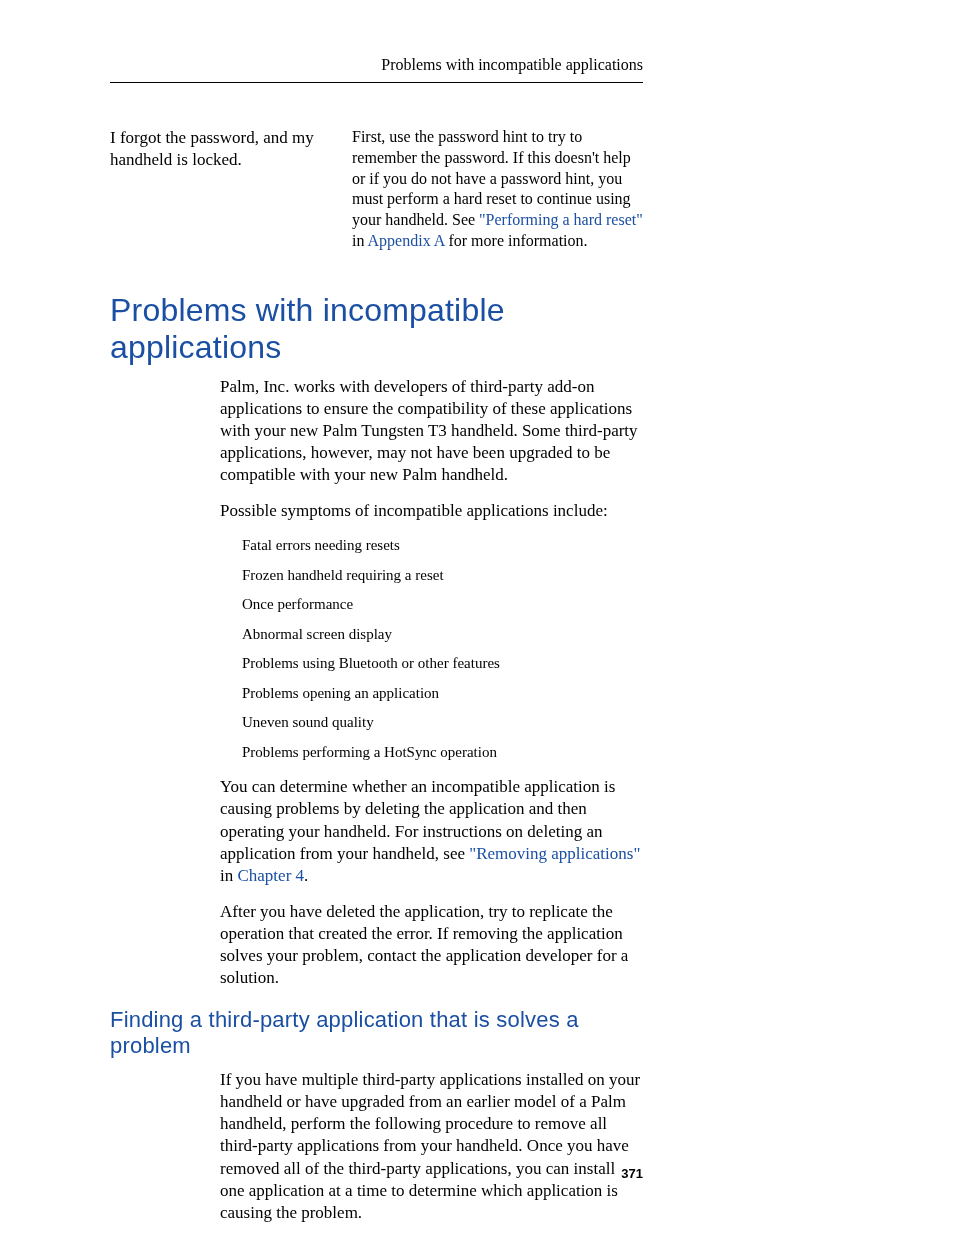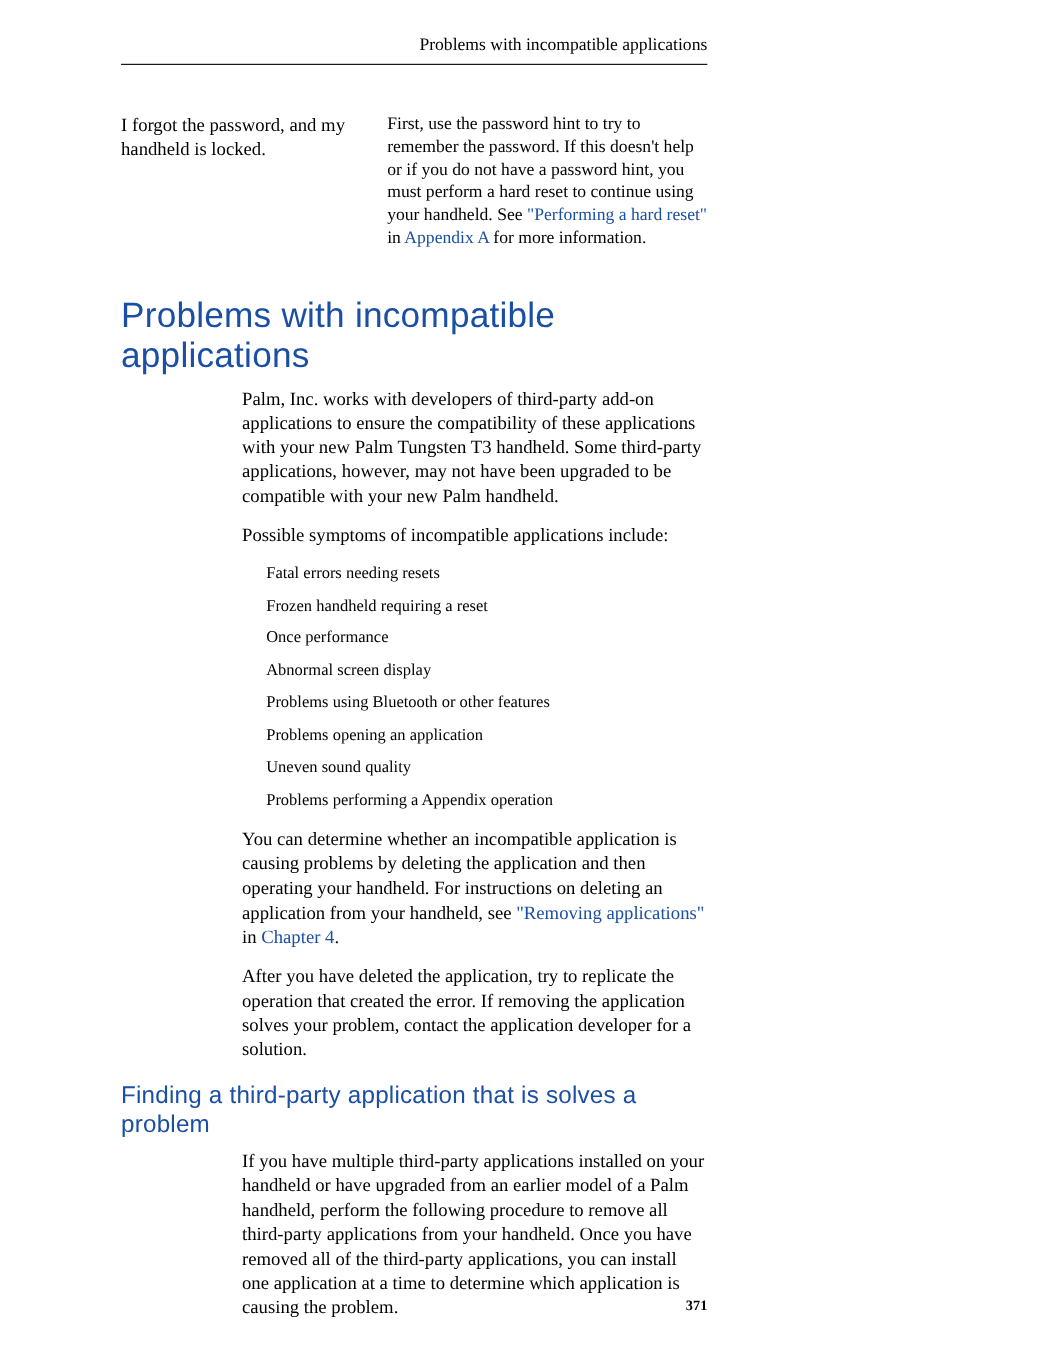--- a/index.html
+++ b/index.html
@@ -7,21 +7,21 @@
     padding: 0;
     background: #fff;
     font-family: "Palatino Linotype", "Book Antiqua", Palatino, serif;
     color: #000;
   }
   .page {
     width: 758px;
     height: 1235px;
     position: relative;
     box-sizing: border-box;
-    padding: 32px 115px 0 110px;
+    padding: 56px 115px 0 110px;
   }
   .running-header {
     text-align: right;
     font-size: 16px;
     color: #000;
     padding-bottom: 8px;
     border-bottom: 1px solid #000;
     margin-bottom: 44px;
   }
   .qa-row {
@@ -84,23 +84,23 @@
     margin-top: 26px;
     font-family: Arial, Helvetica, sans-serif;
     font-size: 15.5px;
     line-height: 1.4;
   }
   .important-label {
     font-weight: bold;
   }
   .page-number {
     position: absolute;
-    bottom: 40px;
+    bottom: 54px;
     right: 115px;
-    font-family: Liberation Serif, serif;
+    font-family: Liberation Sans, sans-serif;
     font-weight: bold;
     font-size: 13px;
   }
 </style>
 </head>
 <body>
 
 <div class="page">
 
   <div class="running-header">Problems with incompatible applications</div>
@@ -118,21 +118,21 @@
     <p class="body-text">Palm, Inc. works with developers of third-party add-on applications to ensure the compatibility of these applications with your new Palm Tungsten T3 handheld. Some third-party applications, however, may not have been upgraded to be compatible with your new Palm handheld.</p>
     <p class="body-text">Possible symptoms of incompatible applications include:</p>
     <div class="bullets">
       <div>Fatal errors needing resets</div>
       <div>Frozen handheld requiring a reset</div>
       <div>Once performance</div>
       <div>Abnormal screen display</div>
       <div>Problems using Bluetooth or other features</div>
       <div>Problems opening an application</div>
       <div>Uneven sound quality</div>
-      <div>Problems performing a Appendix operation</div>
+      <div>Problems performing a HotSync operation</div>
     </div>
     <p class="body-text">
       <span>You can determine whether an incompatible application is causing problems by deleting the application and then operating your handheld. For instructions on deleting an application from your handheld, see </span><a href="#">"Removing applications"</a><span> in </span><a href="#">Chapter 4</a><span>.</span>
     </p>
     <p class="body-text">After you have deleted the application, try to replicate the operation that created the error. If removing the application solves your problem, contact the application developer for a solution.</p>
   </div>
 
   <h2 class="subsection">Finding a third-party application that is solves a problem</h2>
 
   <div class="body-block">

